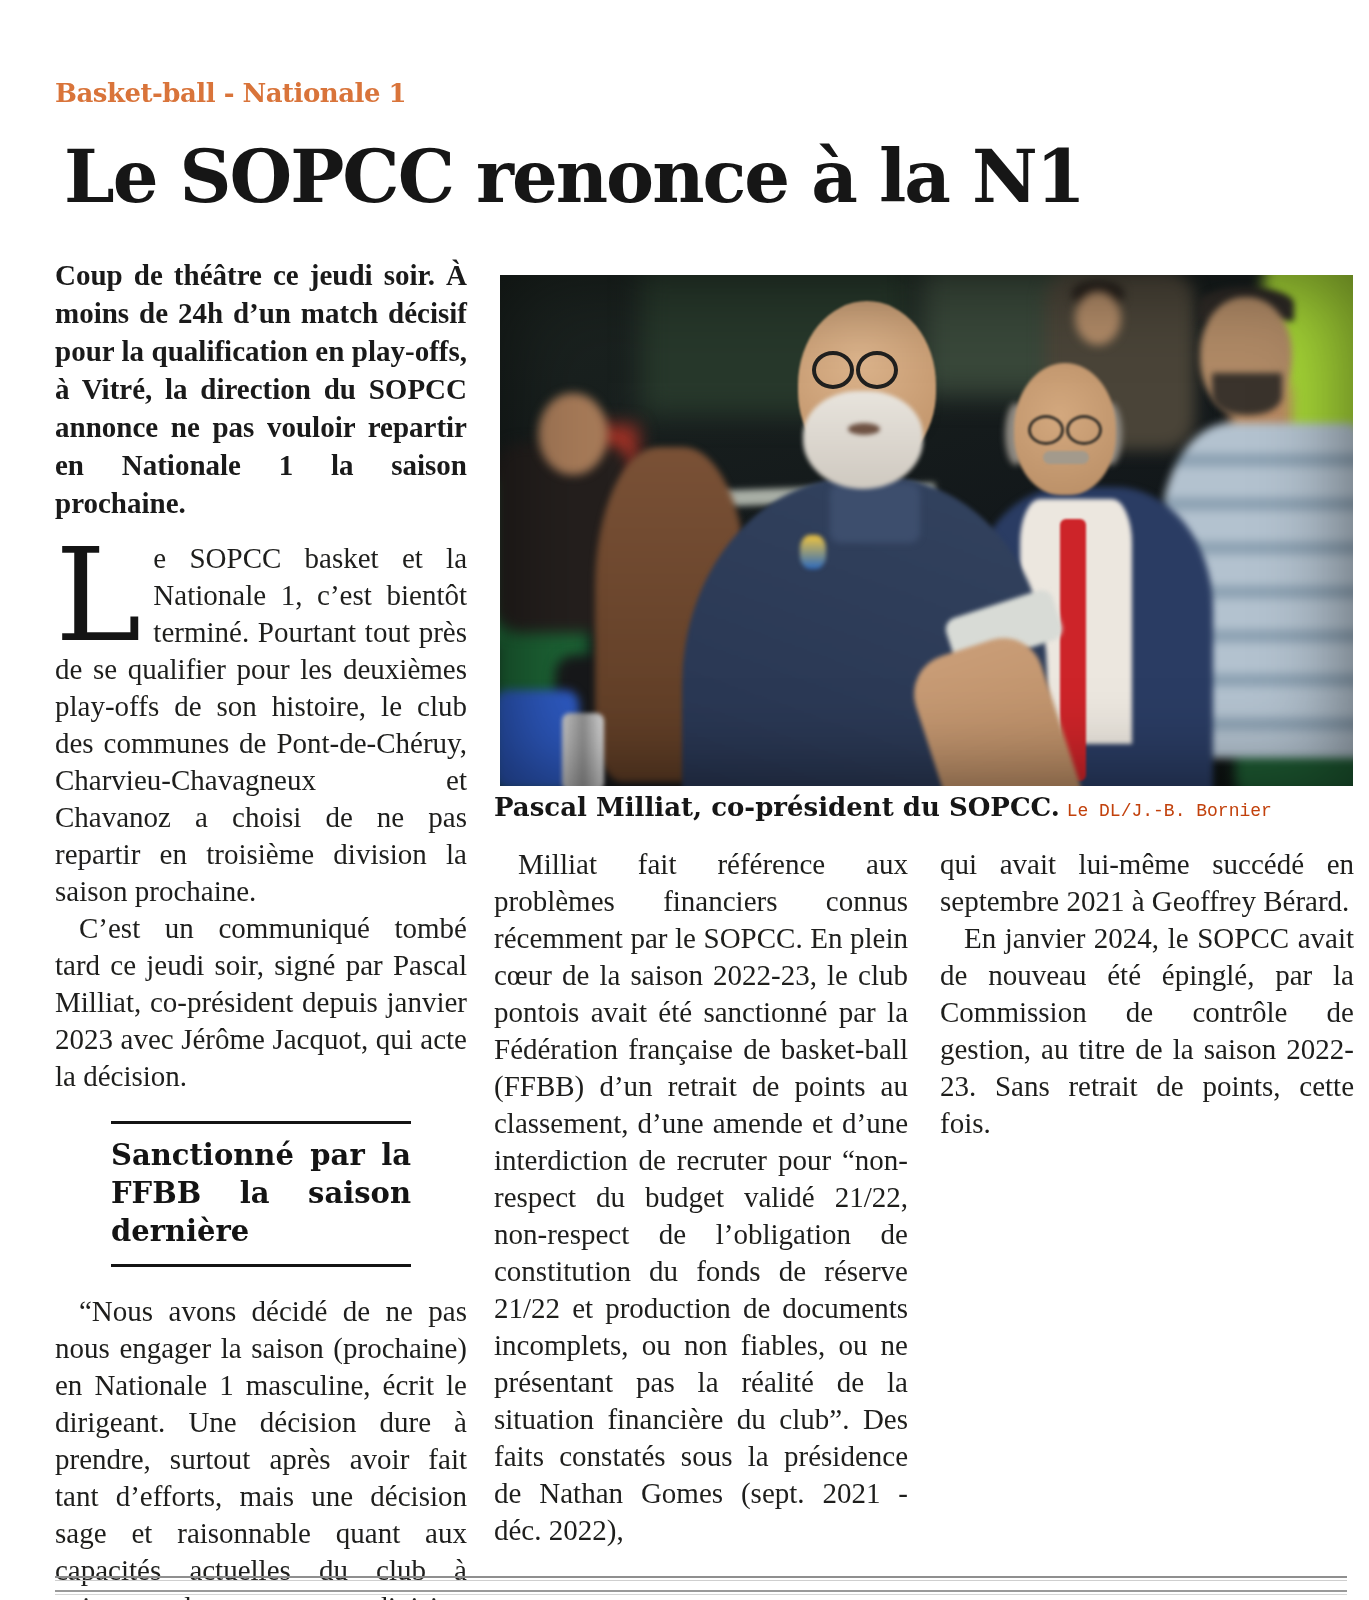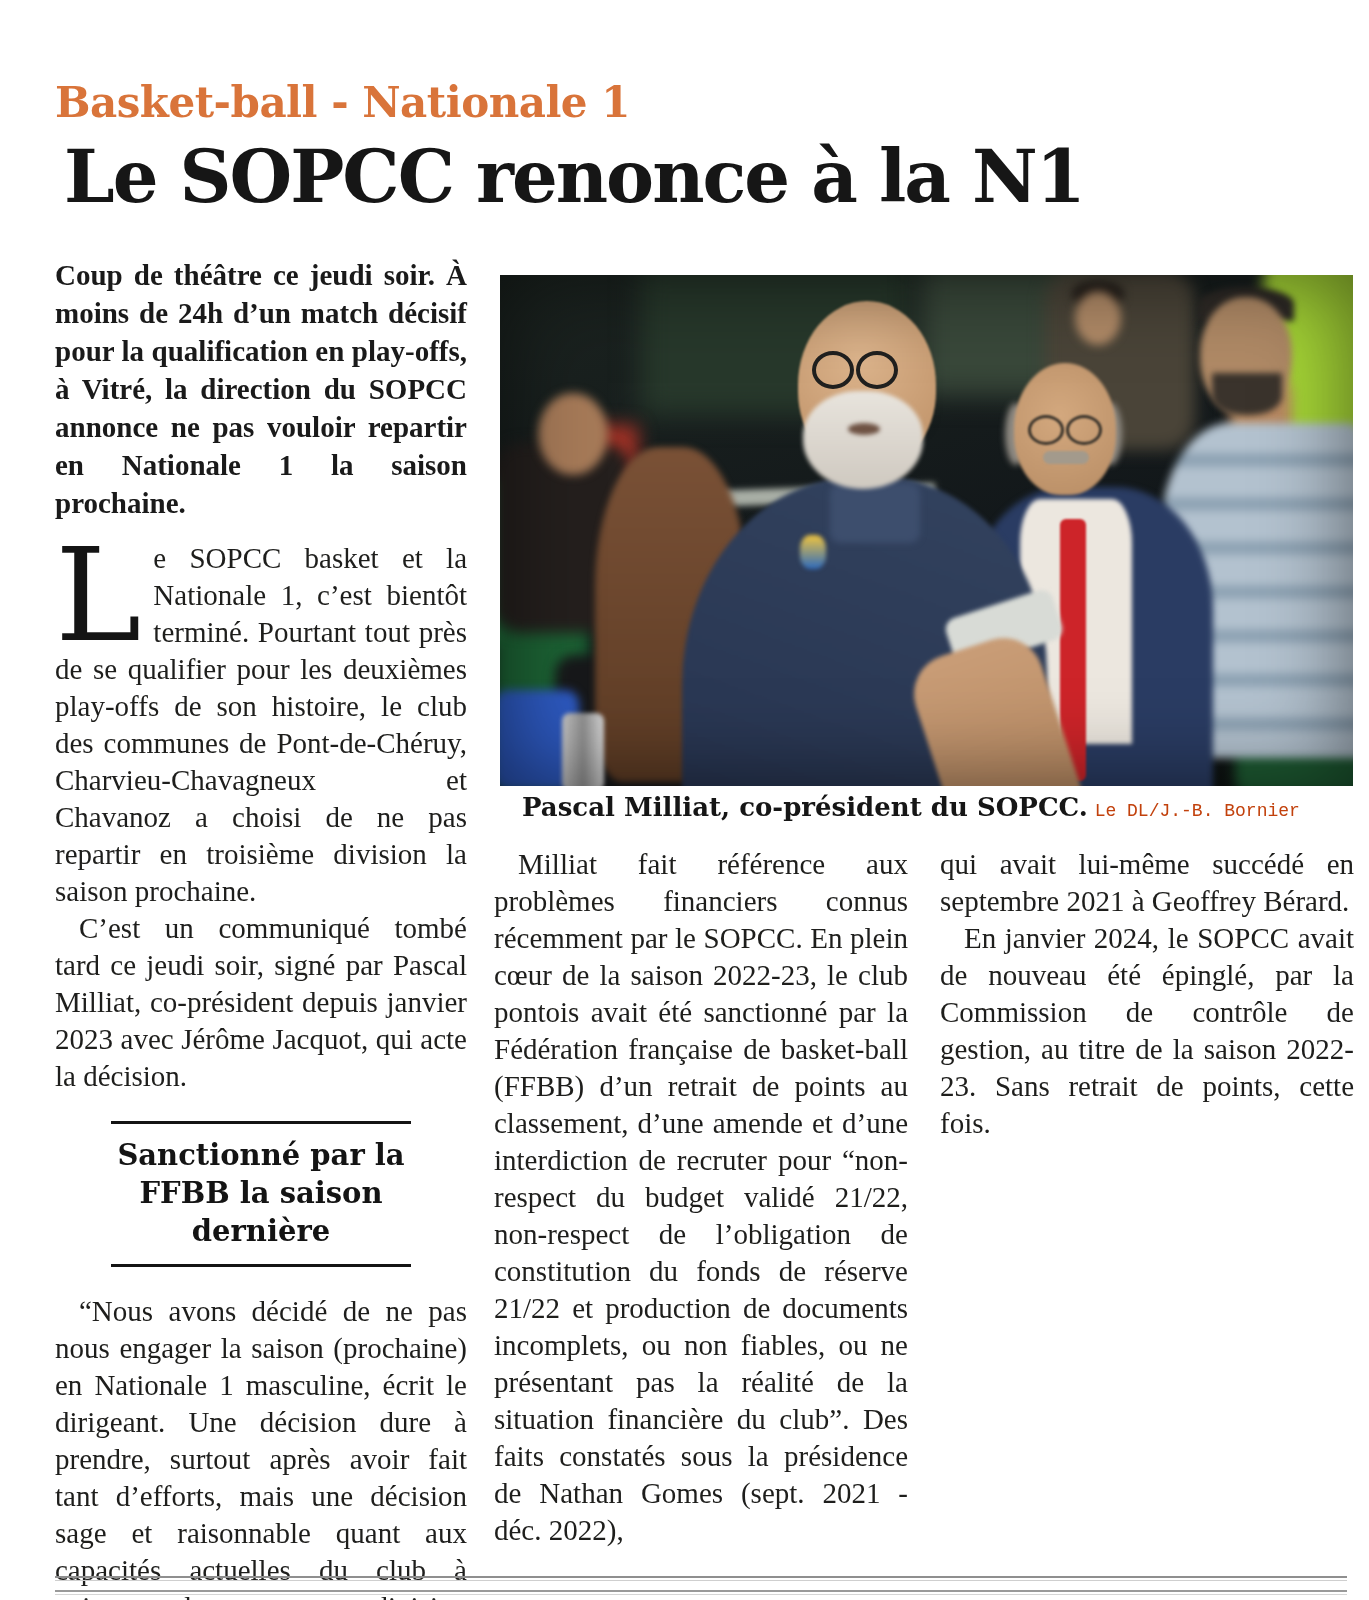--- a/index.html
+++ b/index.html
@@ -8,21 +8,21 @@
     background: #ffffff;
     overflow: hidden;
     font-family: "Liberation Serif", serif;
     color: #1d1d1b;
   }
   .page { position: relative; width: 1369px; height: 1600px; }
 
   .kicker {
     position: absolute; left: 55px; top: 78px;
     font-family: "DejaVu Serif", serif;
-    font-weight: 700; font-size: 42px; letter-spacing: -0.5px;
+    font-weight: 700; font-size: 26px; letter-spacing: -0.5px;
     color: #d9743a;
   }
   .headline {
     position: absolute; left: 52px; top: 122px; margin: 12px;
     font-family: "DejaVu Serif", serif;
     font-weight: 700; font-size: 72px; letter-spacing: -2px;
     color: #161616; white-space: nowrap;
   }
 
   .col { position: absolute; text-align: justify; hyphens: auto; }
@@ -44,21 +44,21 @@
     float: left;
     font-family: "DejaVu Serif", serif;
     font-size: 130px; line-height: 98px;
     padding: 6px 12px 0 0;
     color: #141414;
   }
 
   .subhead-block {
     width: 300px; margin: 26px auto 26px auto;
     border-top: 3px solid #141414; border-bottom: 3px solid #141414;
-    padding: 12px 0 14px 0; text-align: center;
+    padding: 12px 0 14px 0; 
   }
   .subhead {
     font-family: "DejaVu Serif", serif;
     font-weight: 700; font-size: 29px; line-height: 38px; color: #141414;
   }
 
   .photo-fig { position: absolute; left: 500px; top: 275px; margin: 0; }
   .photo {
     position: relative; width: 853px; height: 511px;
     background: linear-gradient(165deg, #1c2420 0%, #12171a 55%, #0e1412 100%);
@@ -67,21 +67,21 @@
   .photo::after {
     content: ""; position: absolute; inset: 0;
     box-shadow: inset 0 0 90px rgba(0,0,0,.55);
   }
   .ph { position: absolute; }
 
   .caption {
     position: absolute; left: 494px; top: 790px; width: 866px;
     font-size: 27px; line-height: 34px; text-align: left;
   }
-  .caption-bold { font-family: "DejaVu Serif", serif; font-weight: 700; color: #161616; font-size: 26px; margin-left: 28px; }
+  .caption-bold { font-family: "DejaVu Serif", serif; font-weight: 700; color: #161616; font-size: 26px; }
   .caption-credit { font-size: 18px; color: #c2410c; font-family: Liberation Mono, monospace; }
 
   .byline { margin: 4px 0 0 0; font-size: 28px; line-height: 37px; text-align: left; }
   .byline-bullet { font-size: 17px; vertical-align: 3px; margin-right: 8px; }
   .byline-name { font-family: "Liberation Serif", serif; font-weight: 700; }
 
   sup { font-size: 0.62em; line-height: 0; vertical-align: super; }
 
   .footer-rule { position: absolute; left: 55px; width: 1292px; height: 0; }
   .rule-a { top: 1576px; border-top: 2px solid #8f8f8f; border-bottom: 1px solid #cfcfcf; height: 2px; }

